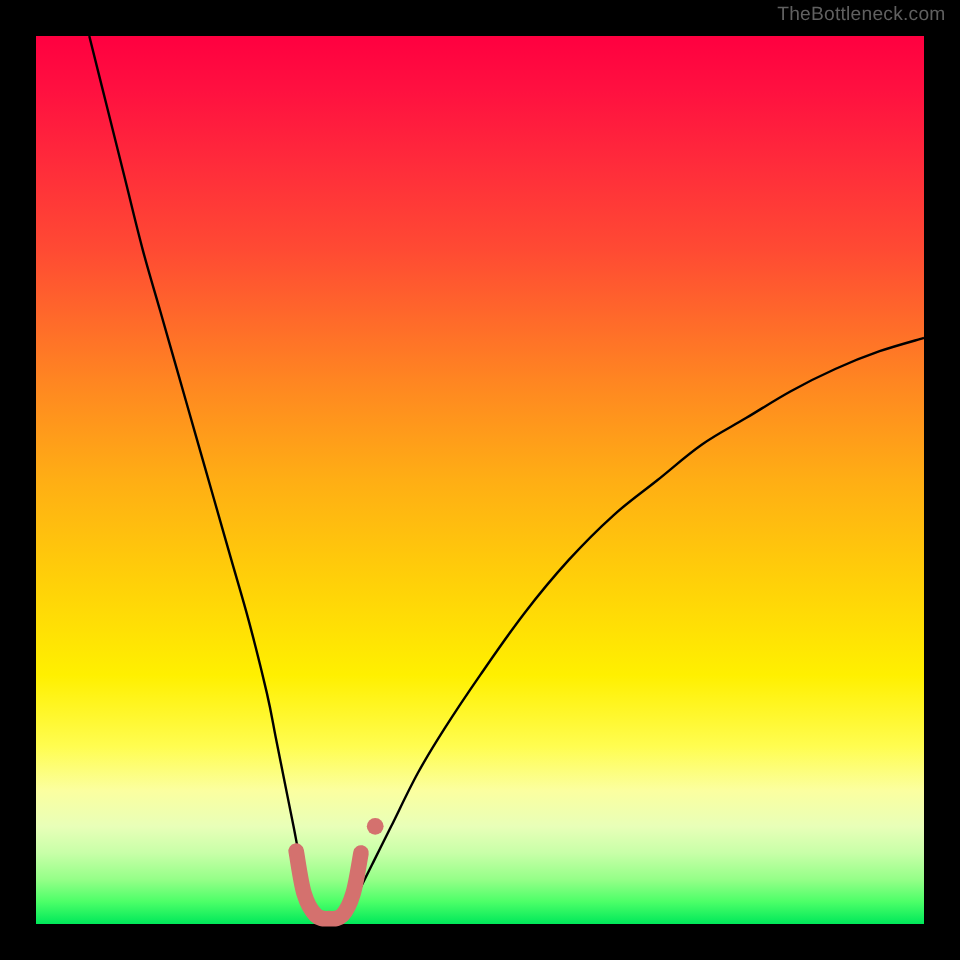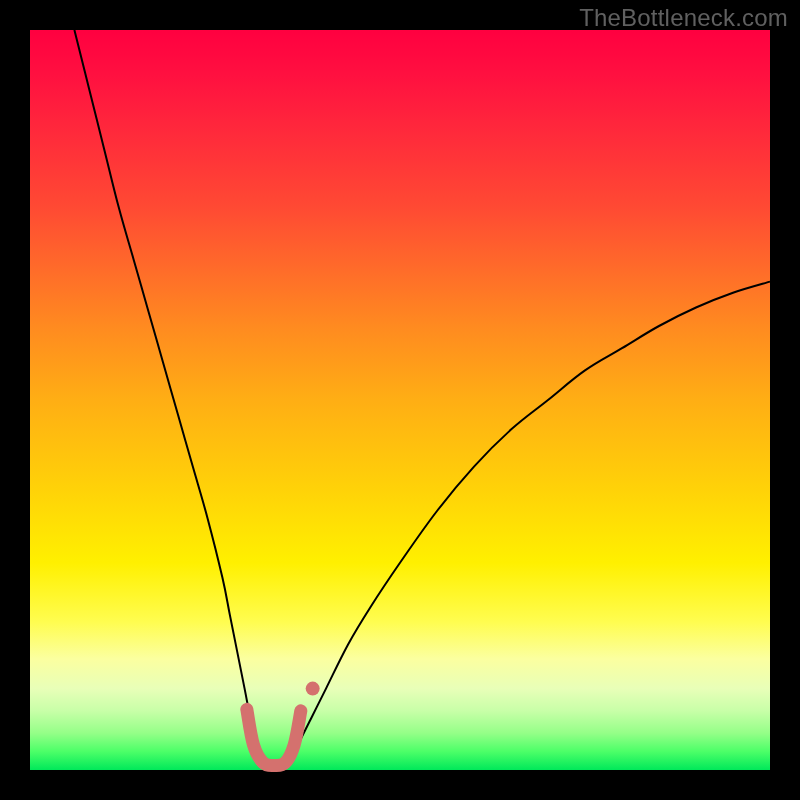--- a/index.html
+++ b/index.html
@@ -44,21 +44,21 @@
       #95ff88 95%,
       #4cff68 97.5%,
       #00e85a 100%
     );
   }
   .watermark {
     position: absolute;
     top: 4px;
     right: 12px;
     color: #606060;
-    font-size: 24px;
+    font-size: 16px;
     font-weight: 500;
     letter-spacing: 0.2px;
   }
   svg.curve {
     position: absolute;
     left: 30px;
     top: 30px;
     width: 740px;
     height: 740px;
     overflow: visible;

